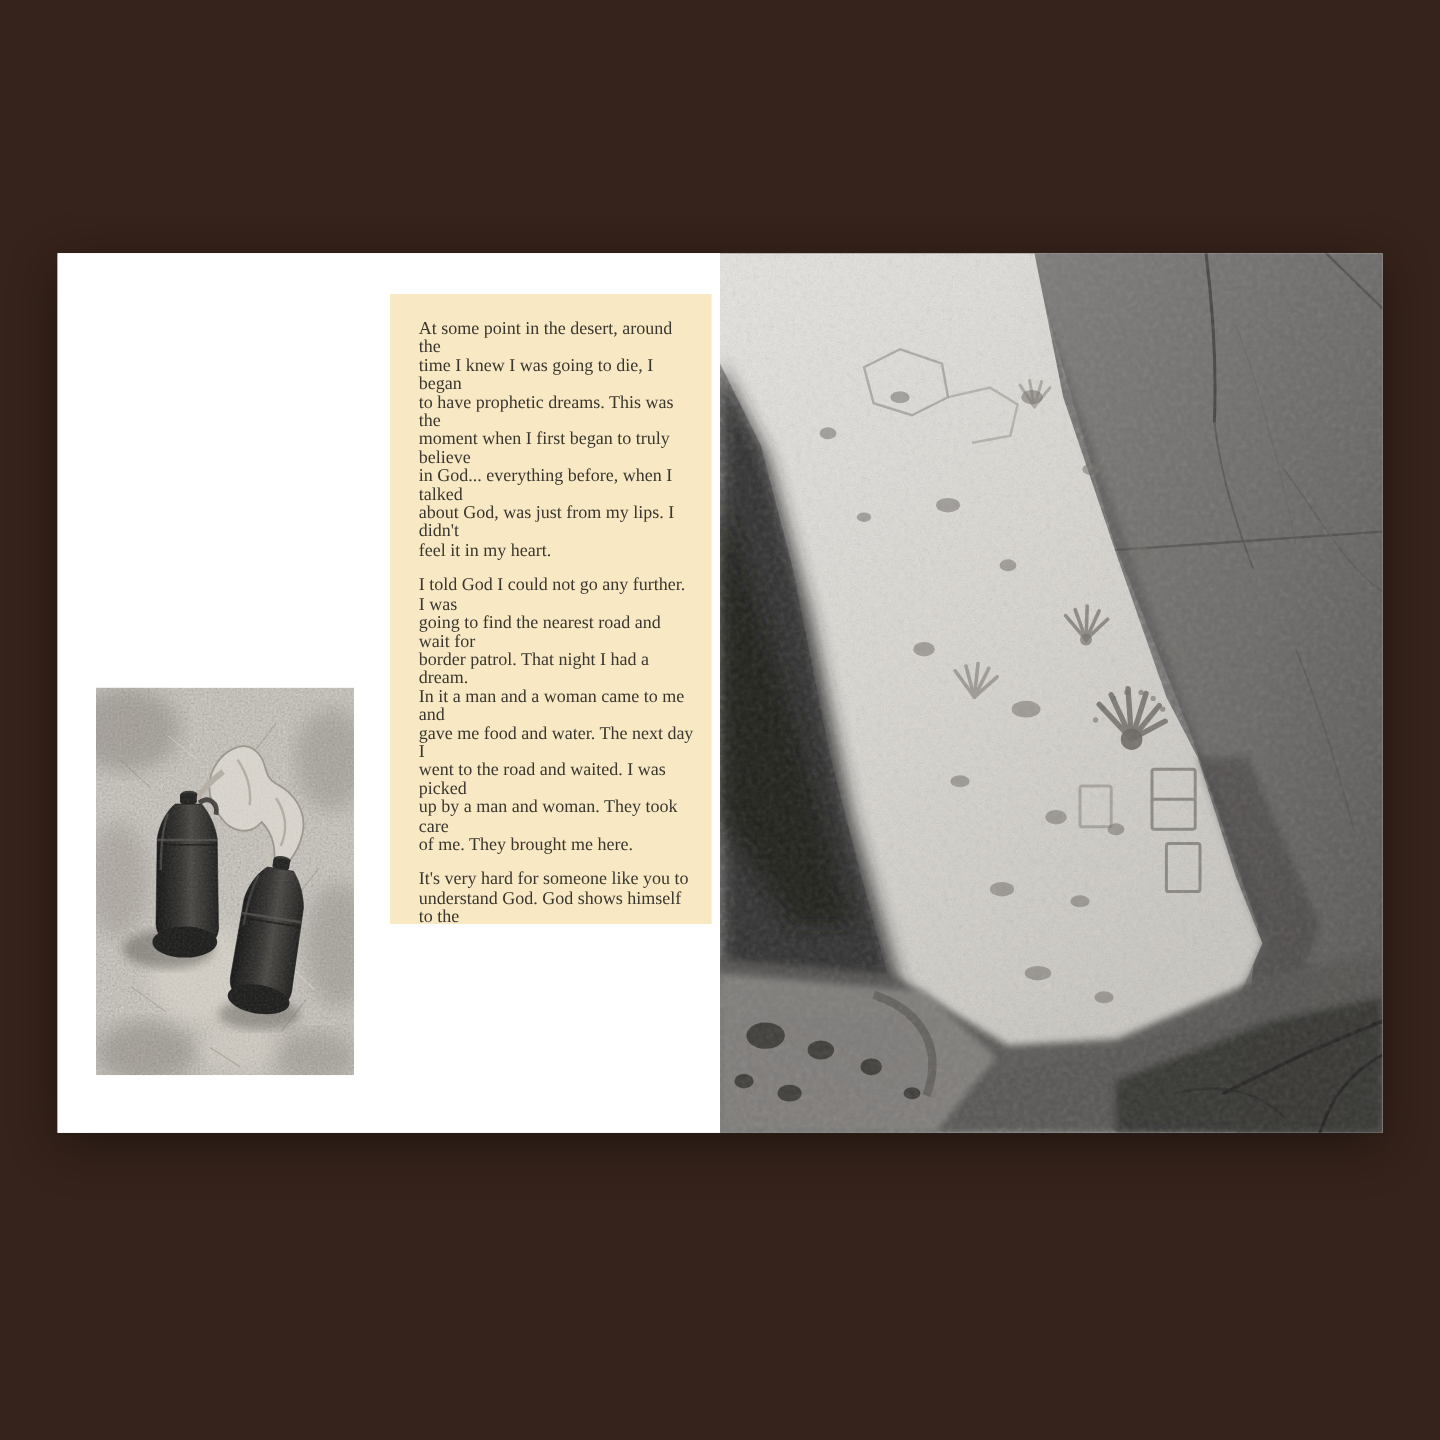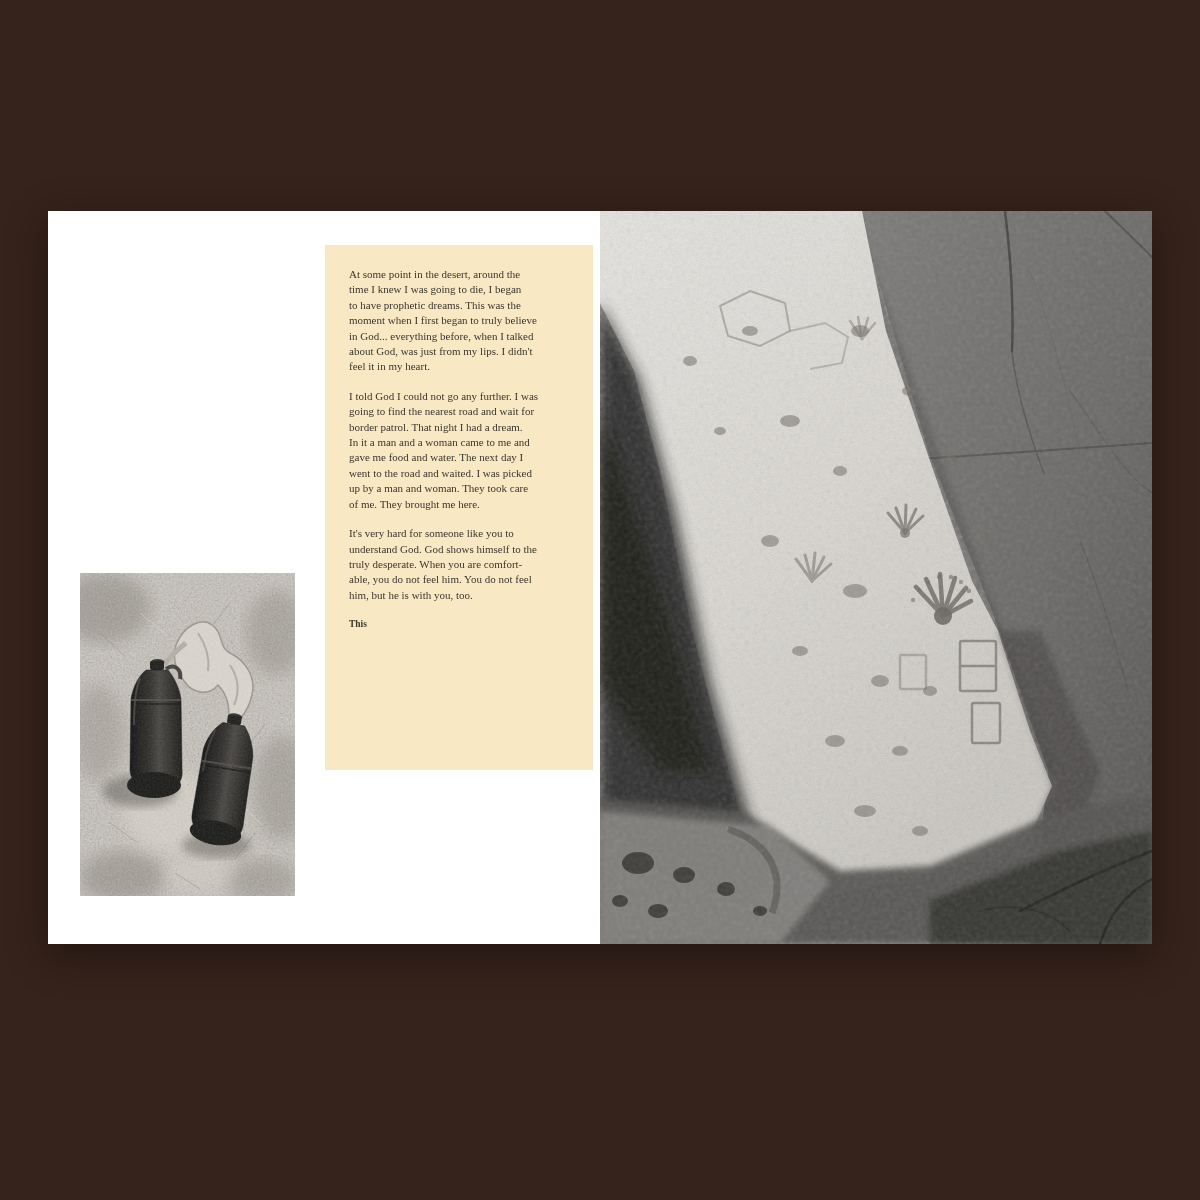--- a/index.html
+++ b/index.html
@@ -23,21 +23,21 @@
     margin:0; overflow:hidden;
   }
   .quote-block {
     position:absolute; left:277px; top:34px; width:268px; height:525px;
     background:#f8e9c4; box-sizing:border-box;
     padding:22px 15px 16px 24px;
     color:#3a362e; overflow:hidden;
   }
   .quote-block p {
     margin:0 0 14px 0;
-    font-size:11px; line-height:15.4px;
+    font-size:15px; line-height:15.4px;
     white-space:pre-line;
   }
   .quote-block .attribution {
     margin:0; font-size:9.5px; font-weight:bold; white-space:normal;
   }
   .right-page {
     position:absolute; left:552px; top:0; width:552px; height:733px;
     overflow:hidden; background:#8b8987;
   }
   figure { margin:0; }

